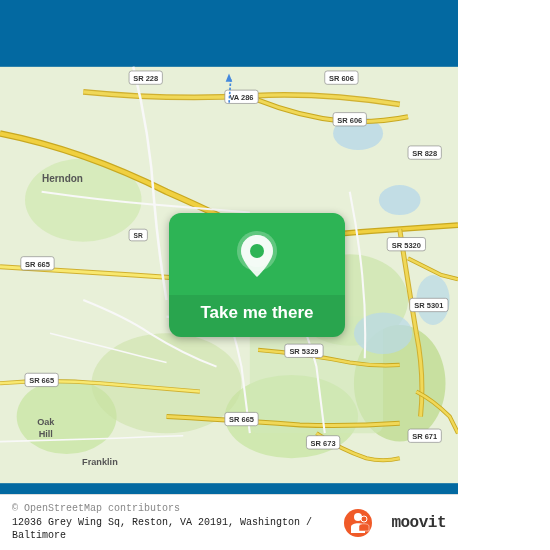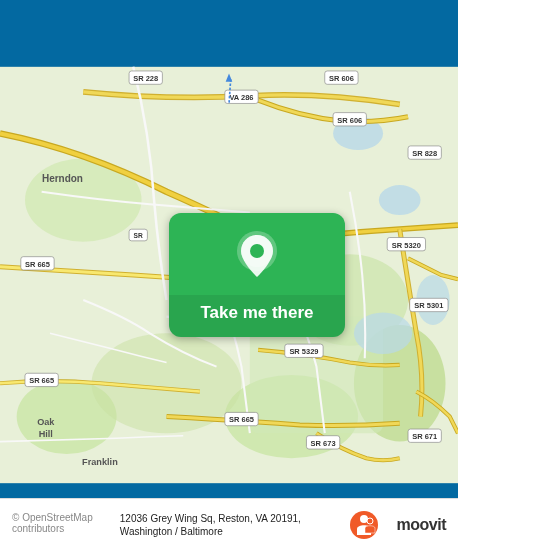--- a/index.html
+++ b/index.html
@@ -34,21 +34,22 @@
       padding: 8px 12px;
       display: flex;
       align-items: center;
       justify-content: space-between;
       border-top: 1px solid #ddd;
       min-height: 52px;
     }
 
     #address-section {
       display: flex;
-      flex-direction: row;
+      flex-direction: column;
+      font-family: Liberation Mono, monospace;
     }
 
     #copyright-text {
       font-size: 10px;
       color: #888;
       margin-bottom: 2px;
     }
 
     #address-text {
       font-size: 10px;
@@ -56,20 +57,21 @@
       font-weight: 500;
       max-width: 380px;
       line-height: 1.3;
     }
 
     #moovit-logo {
       display: flex;
       align-items: center;
       gap: 17px;
       white-space: nowrap;
+      font-family: Liberation Mono, monospace;
     }
 
     #moovit-text {
       font-size: 16px;
       font-weight: bold;
       color: #333;
       letter-spacing: -0.5px;
     }
 
     

